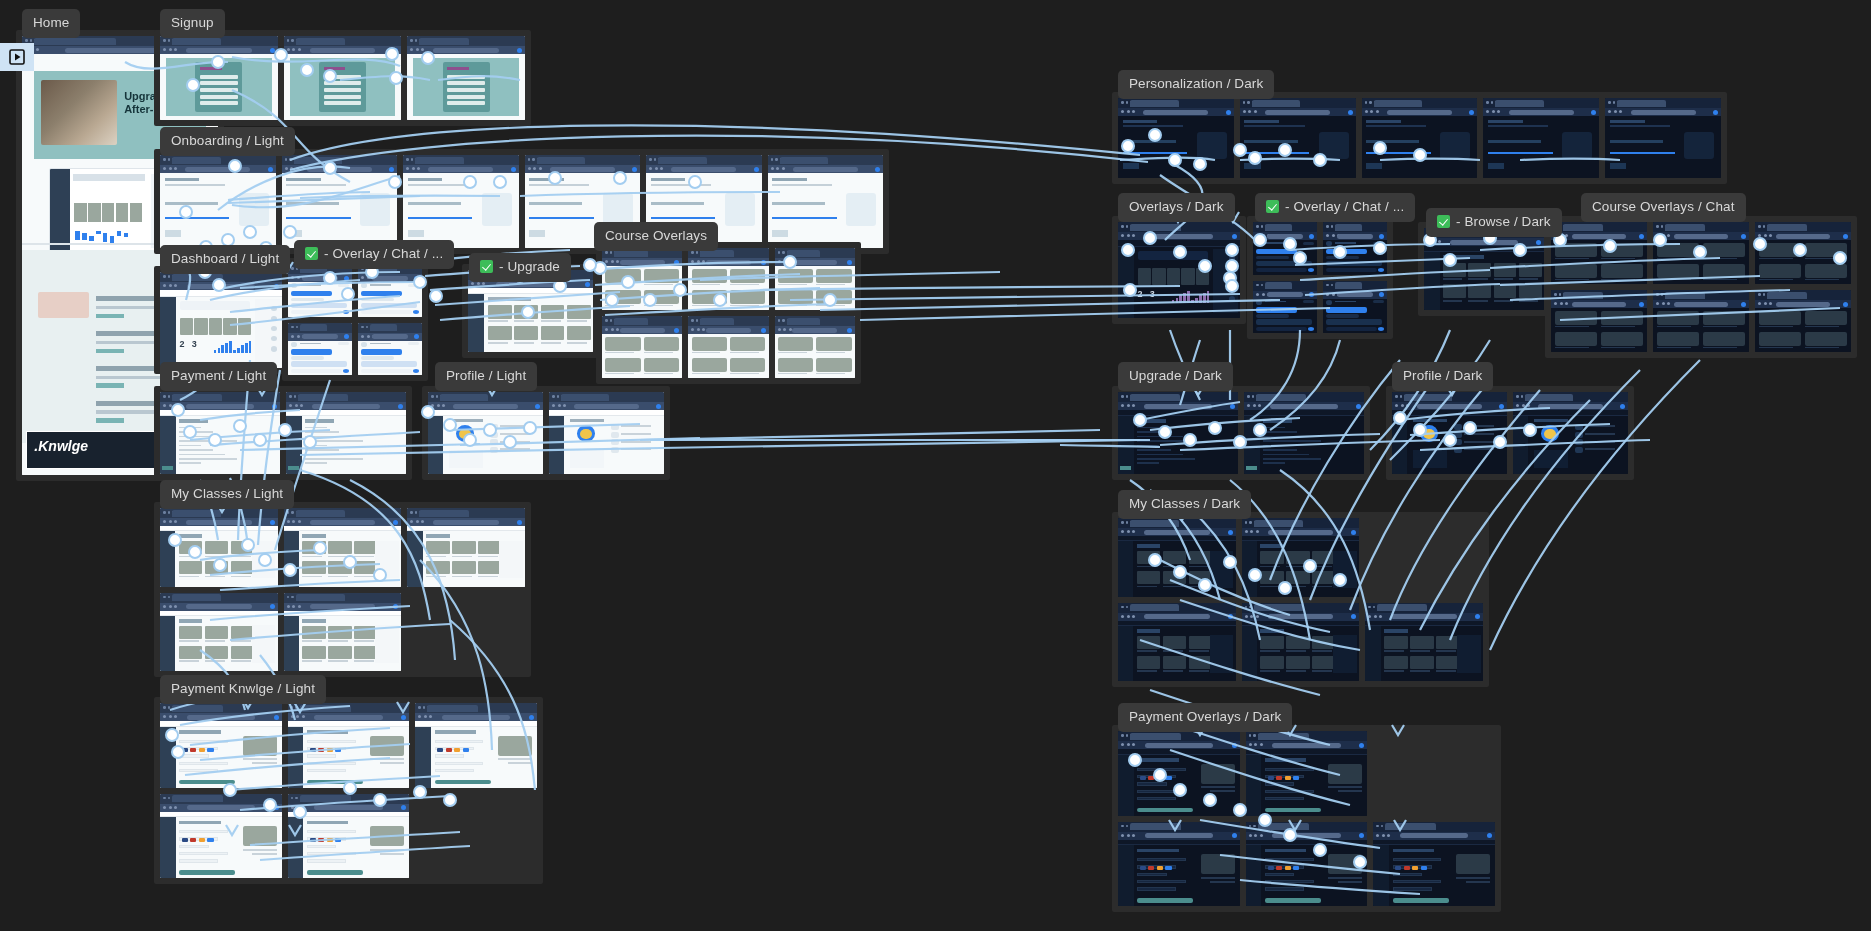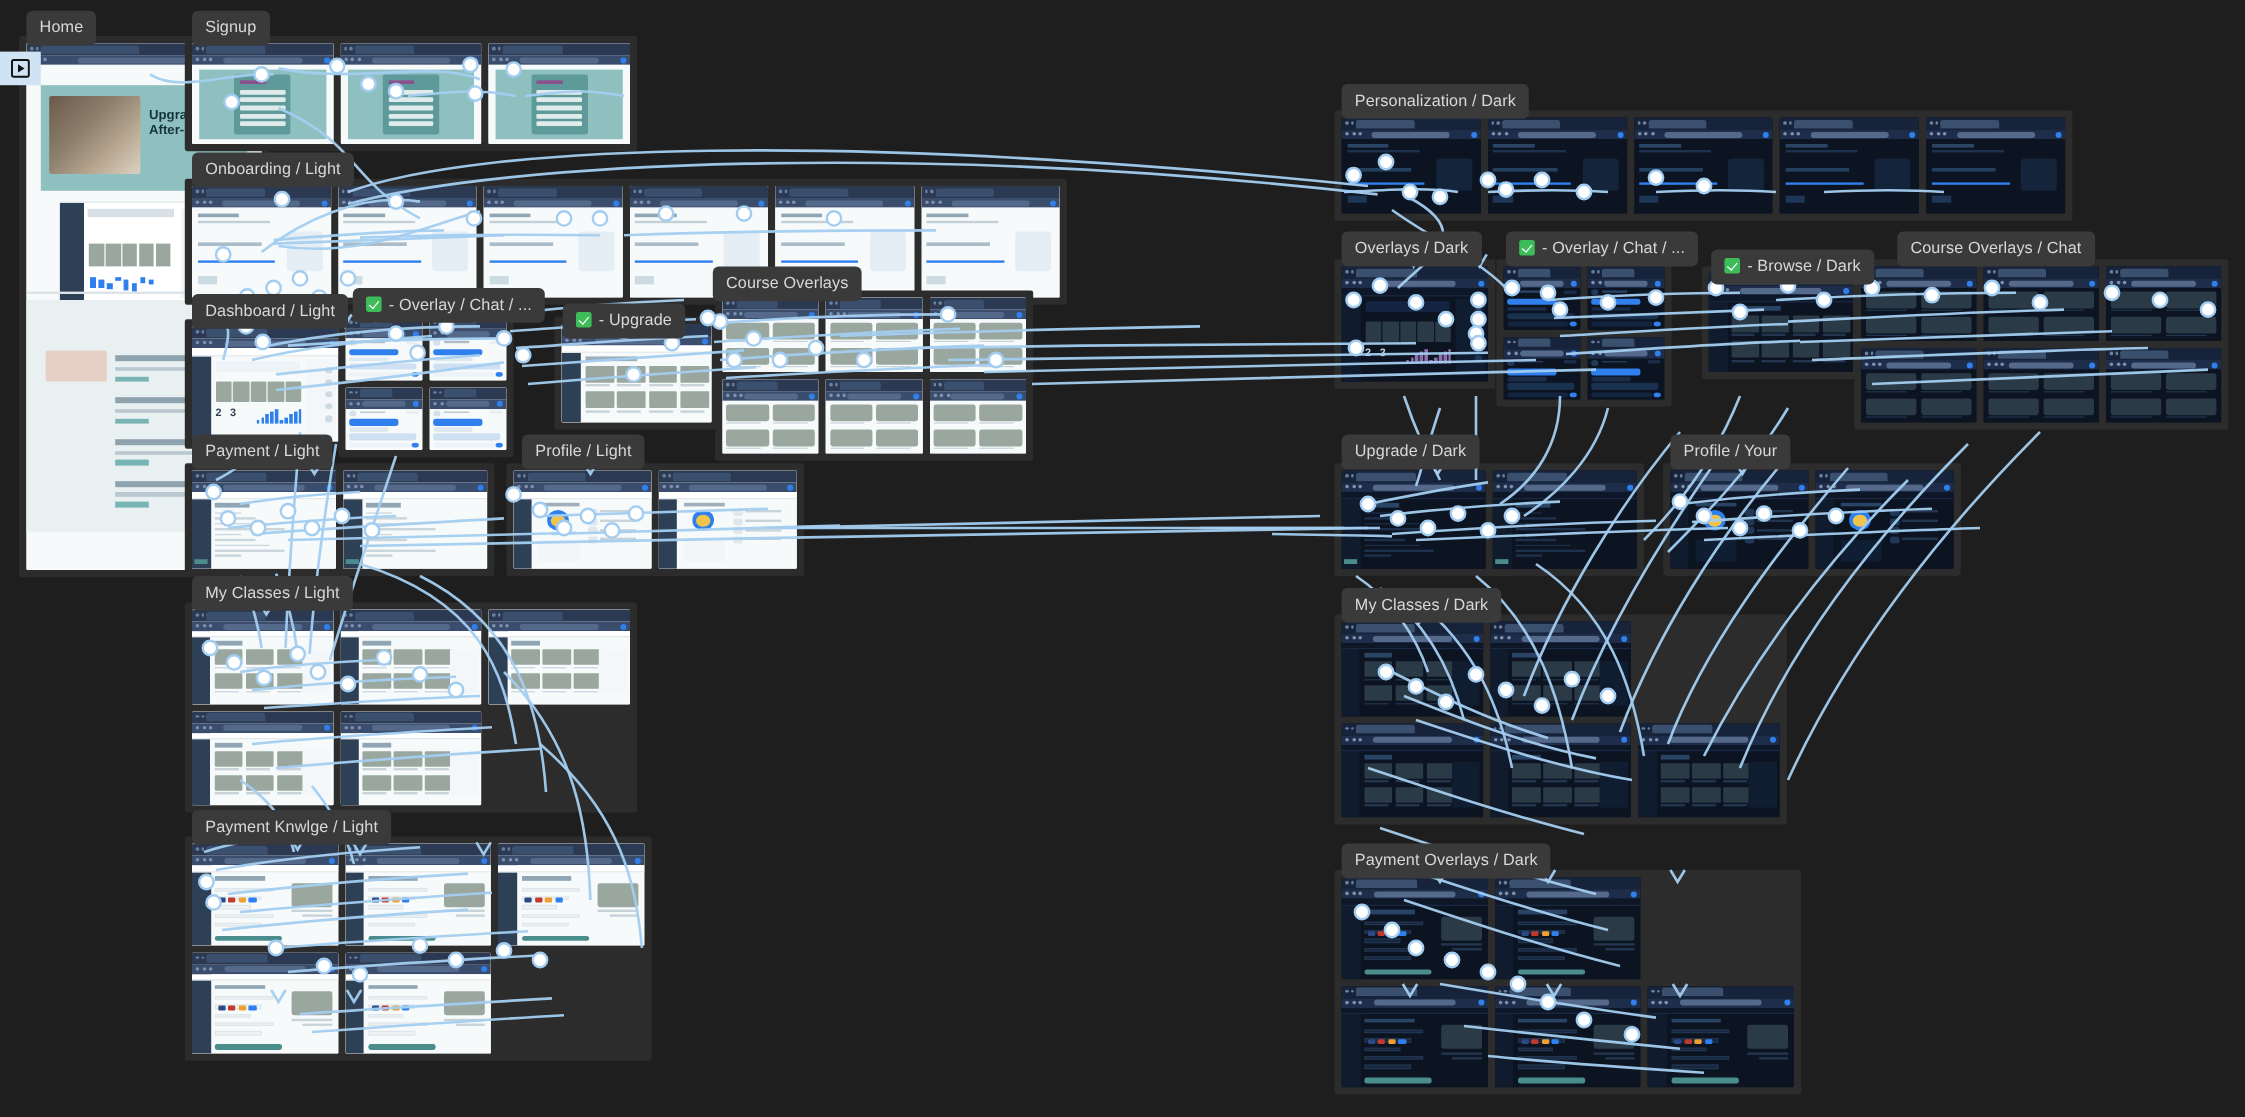--- a/index.html
+++ b/index.html
@@ -230,20 +230,23 @@
             <div style="position:absolute;left:38%;top:51%;width:14%;height:2.5%;background:#79b4b4;"></div>
             <div style="position:absolute;left:8%;top:58%;width:26%;height:13%;background:transparent;border-radius:2px;"></div>
             <div style="position:absolute;left:38%;top:60%;width:40%;height:2.5%;background:#8fa3ae;"></div>
             <div style="position:absolute;left:38%;top:65%;width:48%;height:1.8%;background:#b9c7d0;"></div>
             <div style="position:absolute;left:38%;top:69%;width:14%;height:2.5%;background:#79b4b4;"></div>
             <div style="position:absolute;left:8%;top:76%;width:26%;height:13%;background:transparent;border-radius:2px;"></div>
             <div style="position:absolute;left:38%;top:78%;width:40%;height:2.5%;background:#8fa3ae;"></div>
             <div style="position:absolute;left:38%;top:83%;width:48%;height:1.8%;background:#b9c7d0;"></div>
             <div style="position:absolute;left:38%;top:87%;width:14%;height:2.5%;background:#79b4b4;"></div>
           </div>
+          <div style="position:absolute;left:2%;bottom:1.5%;width:96%;height:9%;background:#18222e;border:1.5px solid #fff;">
+            <div style="position:absolute;left:4%;top:18%;color:#fff;font-size:14px;font-weight:bold;font-style:italic;">.Knwlge</div>
+          </div>
         </div>
       </div>
       <div class="section-label" style="left:160px;top:9px;">
         <span>Signup</span>
       </div>
       <div class="section" style="left:154px;top:30px;width:377px;height:96px;"></div>
       <div class="frame" style="left:160px;top:36px;width:117.66666666666667px;height:84px;">
         <div class="chrome">
           <div class="dots">
             <i></i>
@@ -2018,21 +2021,21 @@
           <div style="position:absolute;left:16%;top:47%;width:48%;height:2.6%;background:#1d304c;"></div>
           <div style="position:absolute;left:16%;top:54%;width:18%;height:2.6%;background:#1d304c;"></div>
           <div style="position:absolute;left:16%;top:61%;width:28%;height:2.6%;background:#1d304c;"></div>
           <div style="position:absolute;left:16%;top:68%;width:38%;height:2.6%;background:#1d304c;"></div>
           <div style="position:absolute;left:16%;top:75%;width:48%;height:2.6%;background:#1d304c;"></div>
           <div style="position:absolute;left:16%;top:82%;width:18%;height:2.6%;background:#1d304c;"></div>
           <div style="position:absolute;left:2%;bottom:6%;width:9%;height:7%;background:#4b8d8d;"></div>
         </div>
       </div>
       <div class="section-label" style="left:1392px;top:362px;">
-        <span>Profile / Your</span>
+        <span>Profile / Dark</span>
       </div>
       <div class="section" style="left:1386px;top:386px;width:248px;height:94px;"></div>
       <div class="frame dark" style="left:1392px;top:392px;width:115px;height:82px;">
         <div class="chrome">
           <div class="dots">
             <i></i>
             <i></i>
             <i></i>
           </div>
           <div class="tab"></div>

